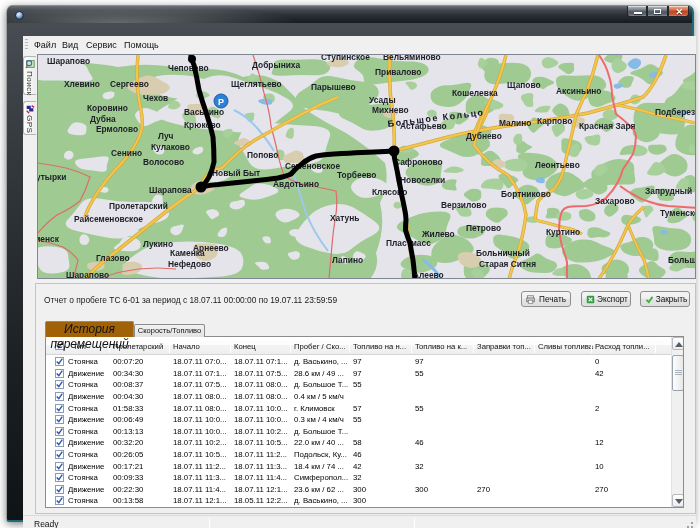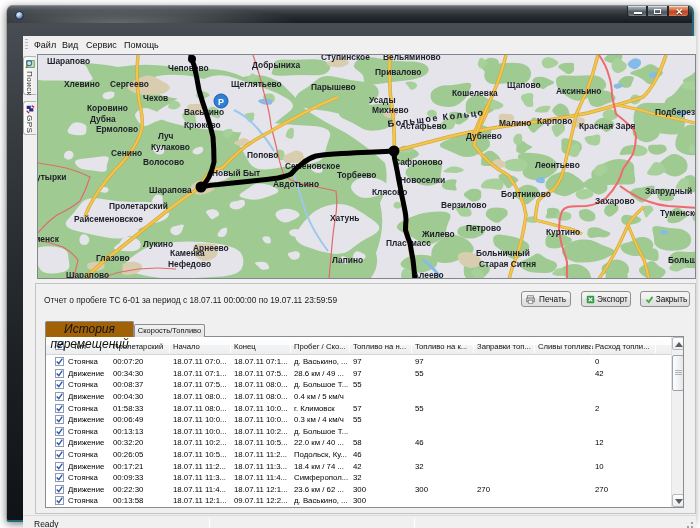--- a/index.html
+++ b/index.html
@@ -619,21 +619,21 @@
             </div>
             <div class="tr" style="top:139.4px">
               <span class="cb" style="left:9px">
                 <svg width="7" height="7" viewBox="0 0 10 10">
                   <path d="M1 5 L4 8 L9 1" stroke="#2b57b0" stroke-width="2" fill="none"></path>
                 </svg>
               </span>
               <span class="c" style="left:22px">Стоянка</span>
               <span class="c" style="left:67px">00:13:58</span>
               <span class="c" style="left:127px">18.07.11 12:1...</span>
-              <span class="c" style="left:188px">09.07.11 12:2...</span>
+              <span class="c" style="left:188px">18.05.11 12:2...</span>
               <span class="c" style="left:248px">д. Васькино, ...</span>
               <span class="c" style="left:307px">300</span>
             </div>
       </div>
       <div id="vsb">
         <div class="sbtn" style="top:0">
               <svg width="8" height="5" style="position:absolute;left:1.5px;top:4px">
                 <path d="M4 0 L8 5 L0 5 Z" fill="#55606c"></path>
               </svg>
             </div>

